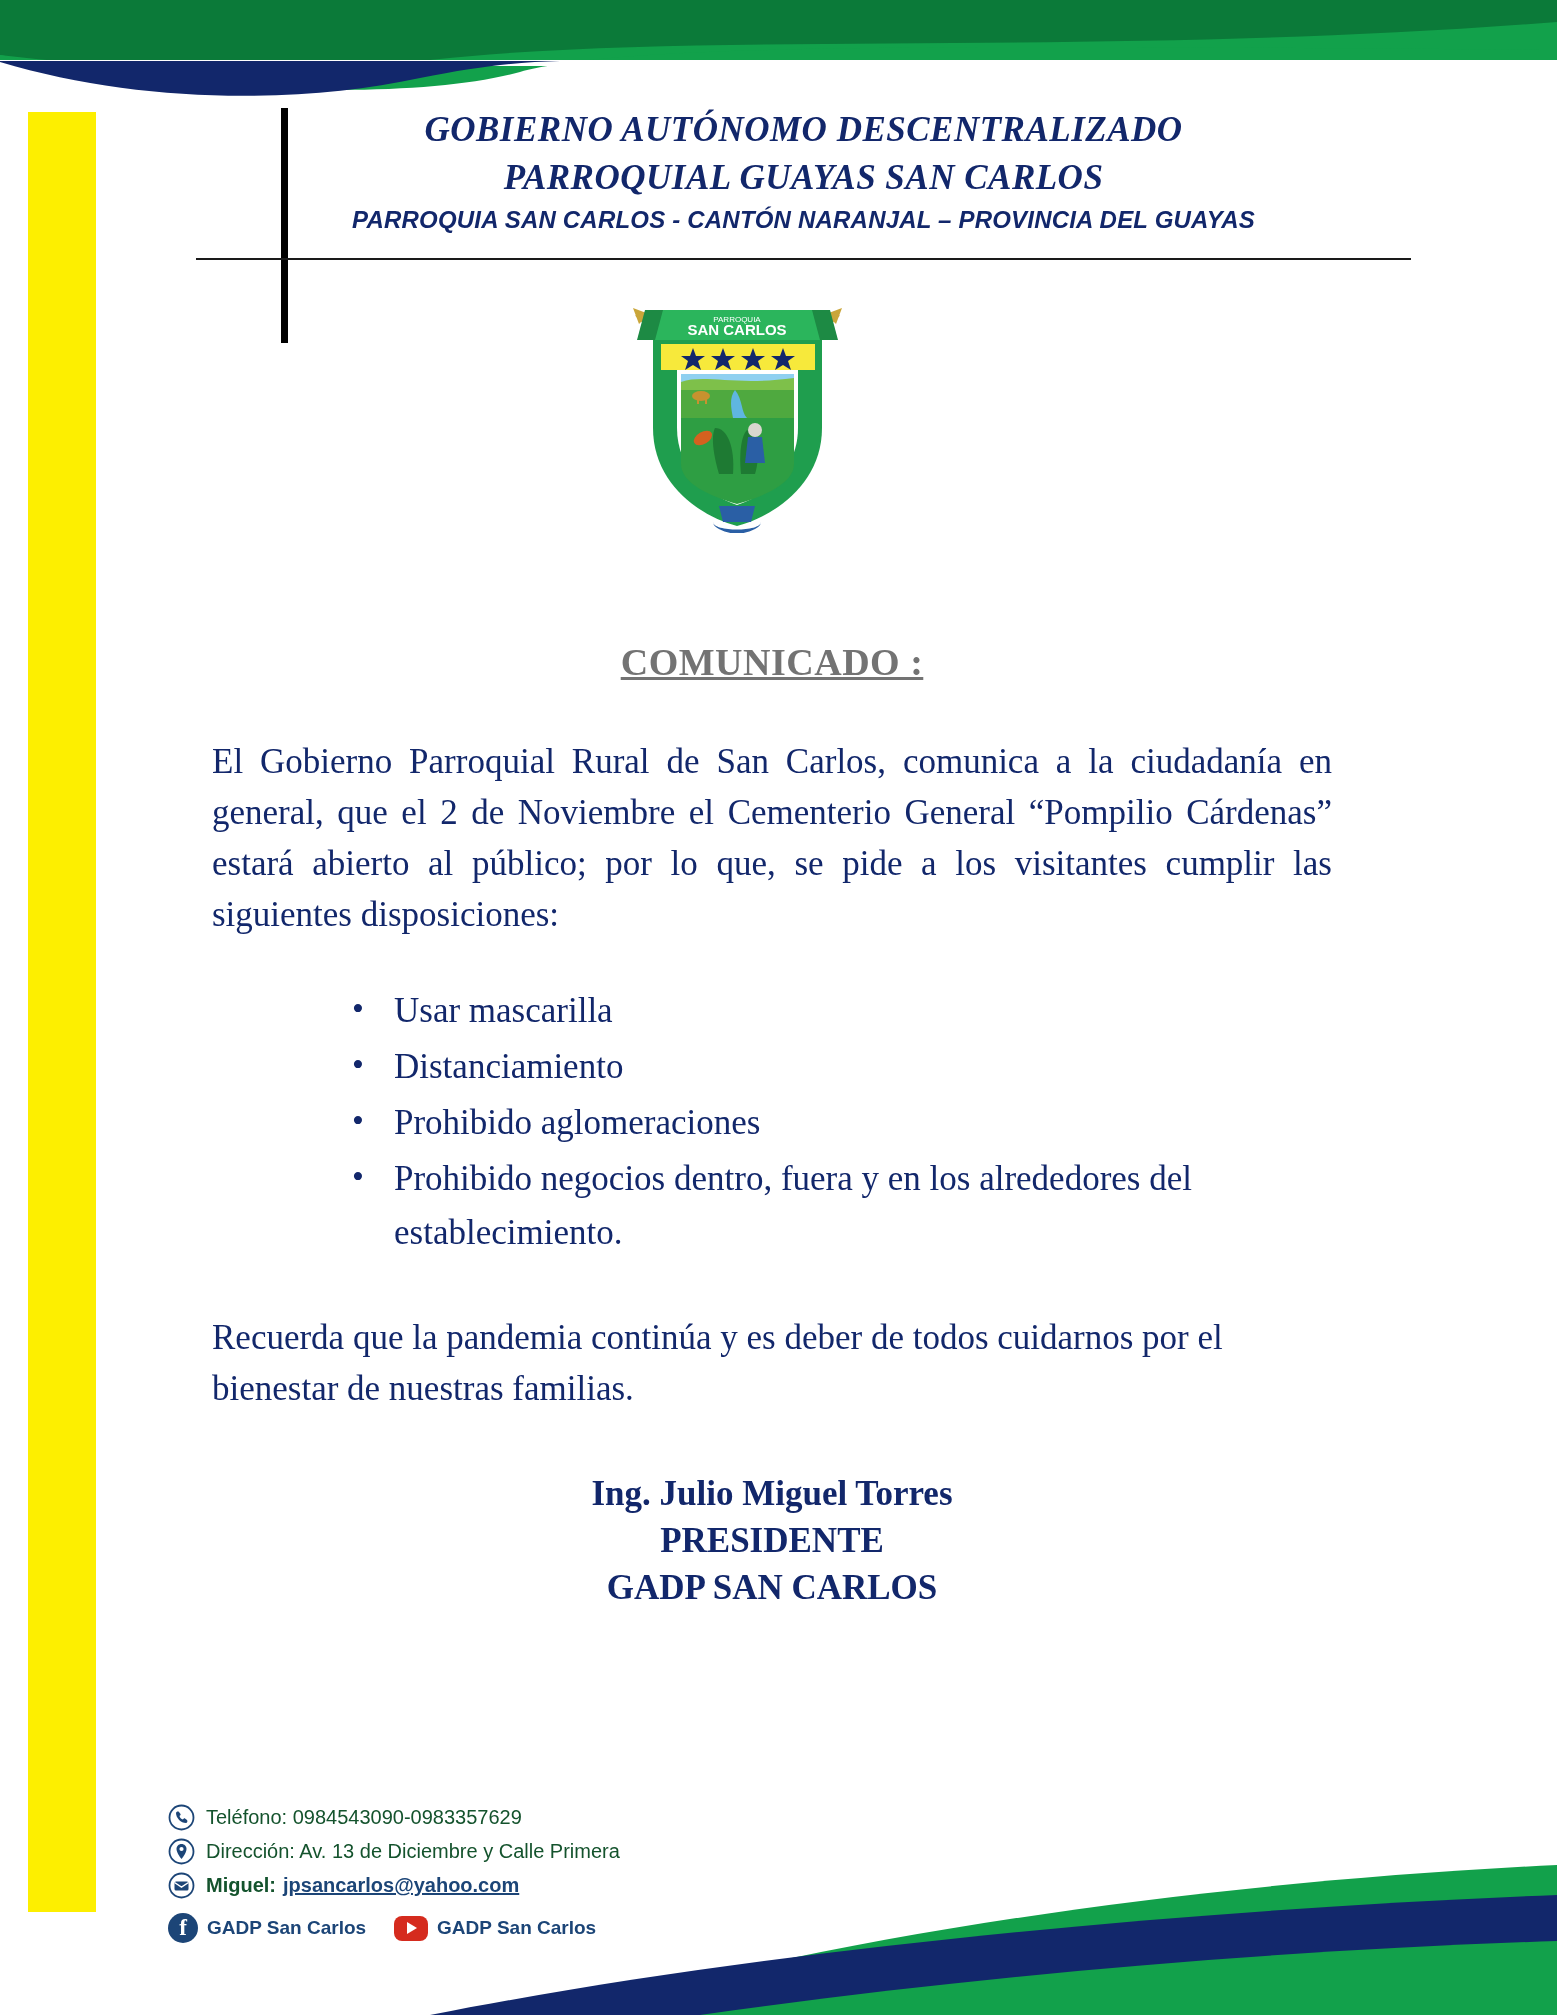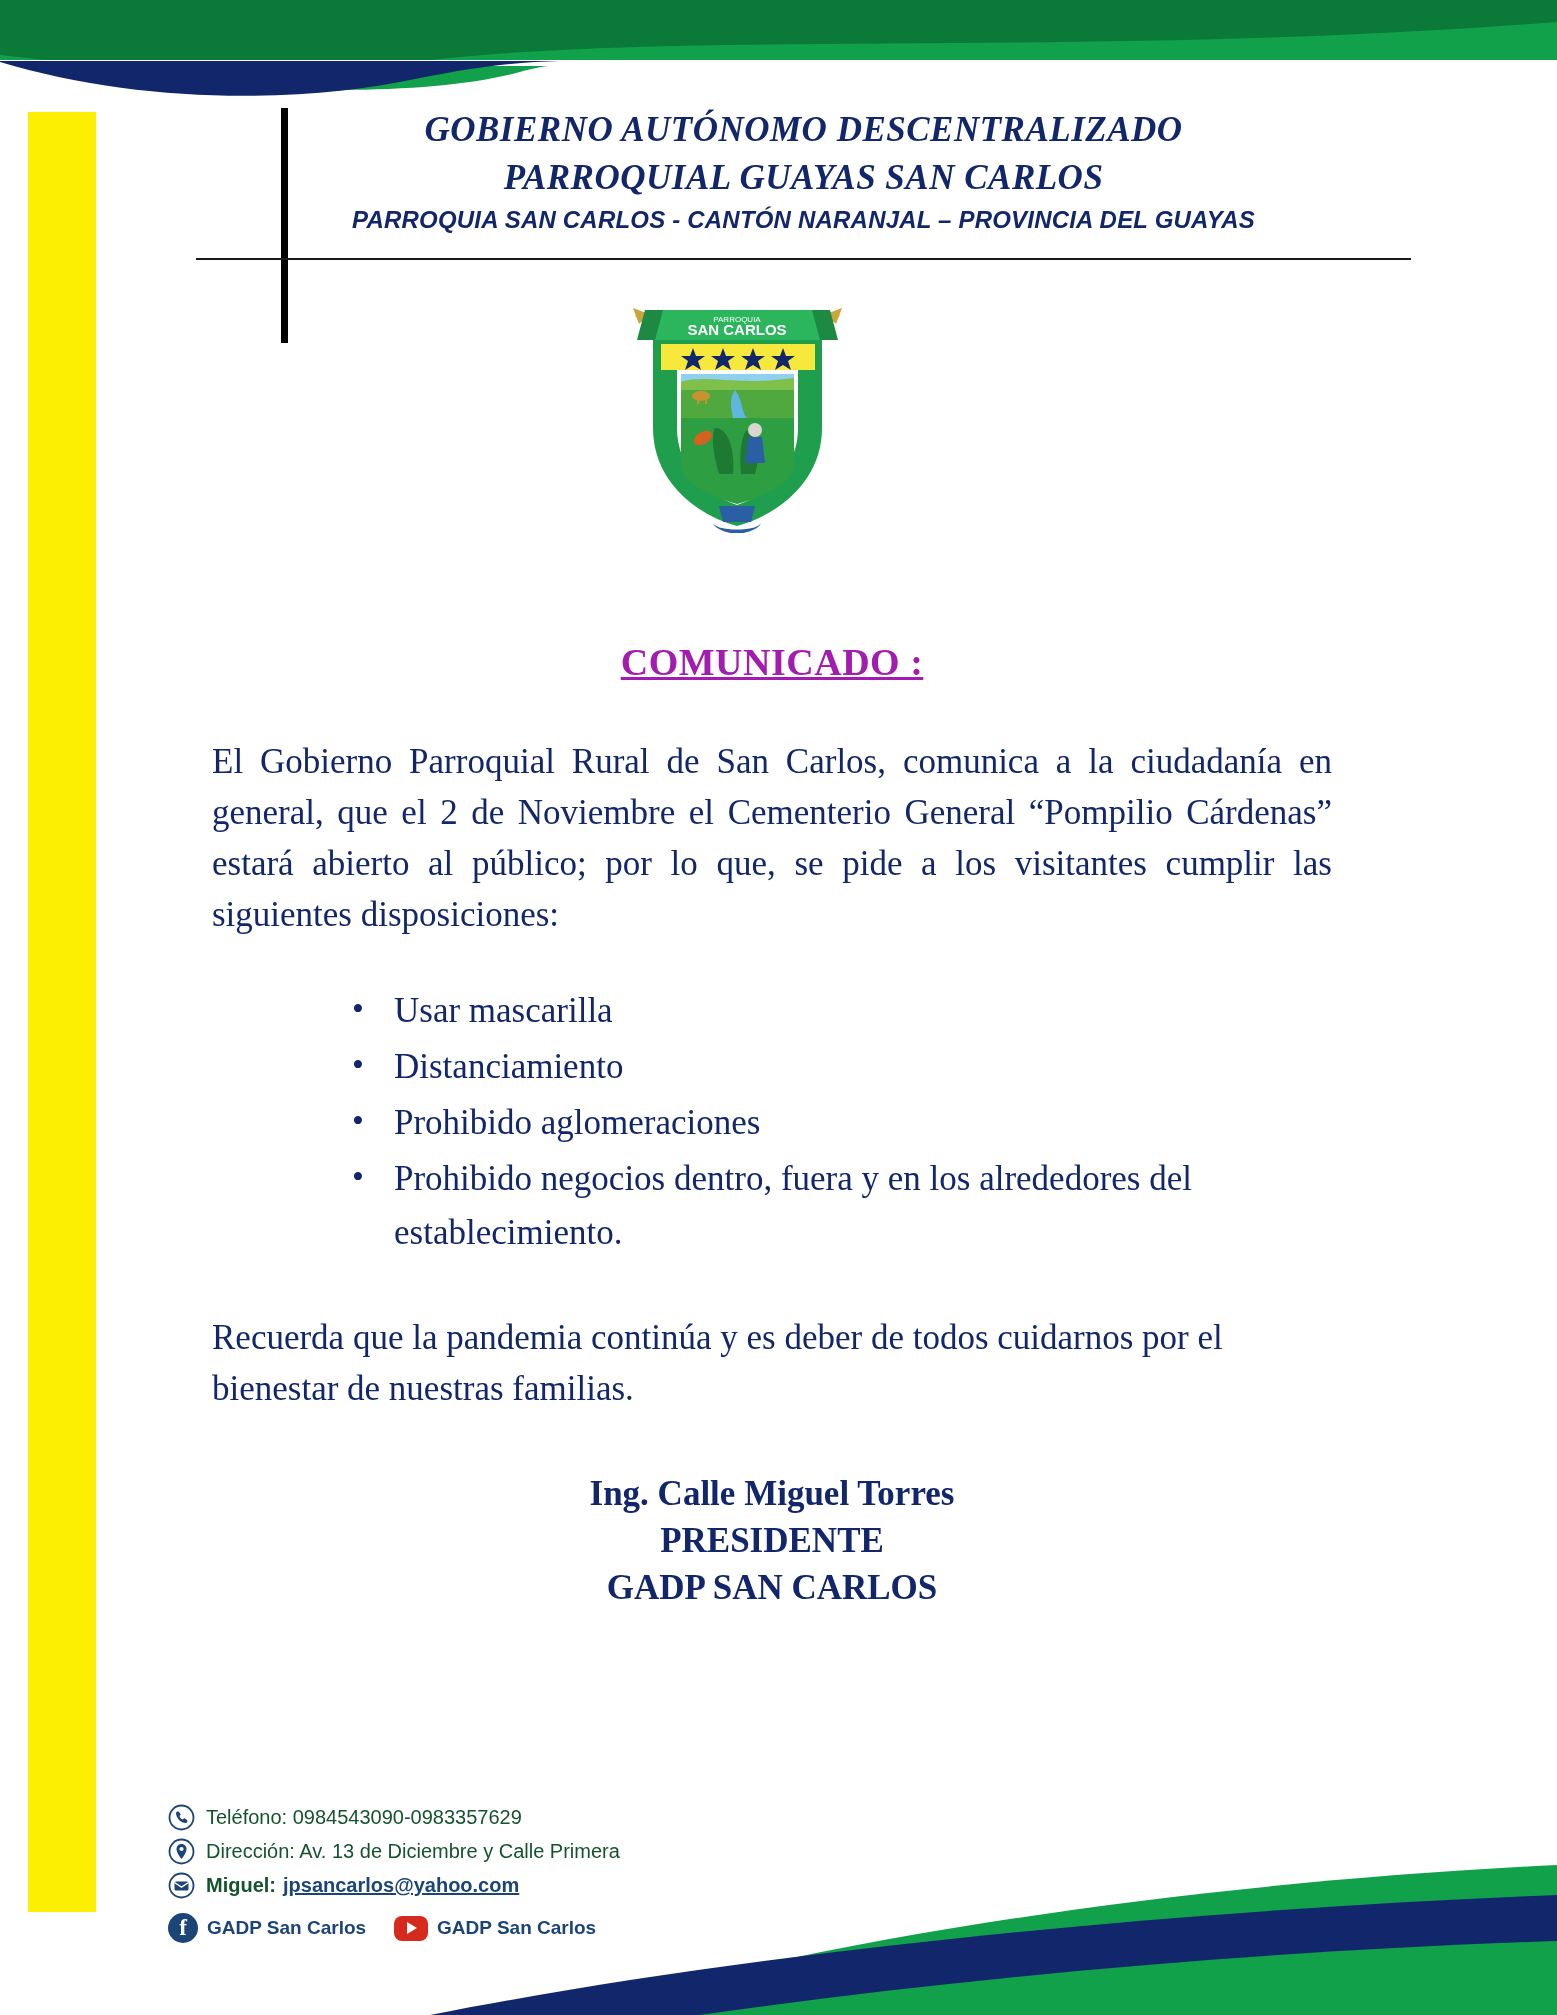--- a/index.html
+++ b/index.html
@@ -111,21 +111,21 @@
   .doc-body {
     position: absolute;
     left: 212px;
     top: 640px;
     width: 1120px;
   }
   .comunicado-title {
     text-align: center;
     font-size: 38px;
     font-weight: bold;
-    color: #a21caf;
+    color: #737373;
     text-decoration: underline;
     margin-bottom: 52px;
     letter-spacing: 0.5px;
   }
   .para {
     font-size: 35px;
     line-height: 51px;
     color: #12276b;
     text-align: justify;
     text-justify: inter-word;
@@ -325,21 +325,21 @@
   <div class="comunicado-title">COMUNICADO :</div>
   <p class="para">El Gobierno Parroquial Rural de San Carlos, comunica a la ciudadanía en general, que el 2 de Noviembre el Cementerio General “Pompilio Cárdenas” estará abierto al público; por lo que, se pide a los visitantes cumplir las siguientes disposiciones:</p>
   <ul class="bullets">
     <li>Usar mascarilla</li>
     <li>Distanciamiento</li>
     <li>Prohibido aglomeraciones</li>
     <li>Prohibido negocios dentro, fuera y en los alrededores del establecimiento.</li>
   </ul>
   <p class="para2">Recuerda que la pandemia continúa y es deber de todos cuidarnos por el bienestar de nuestras familias.</p>
   <div class="signature">
-    <div>Ing. Calle Miguel Torres</div>
+    <div>Ing. Julio Miguel Torres</div>
     <div>PRESIDENTE</div>
     <div>GADP SAN CARLOS</div>
   </div>
 </div>
 
 <div class="footer-wave">
   <svg width="1557" height="270" viewBox="0 0 1557 270" xmlns="http://www.w3.org/2000/svg">
     <path d="M560,270 C800,200 1150,140 1557,120 L1557,270 Z" fill="#12a14b"></path>
     <path d="M430,270 C760,205 1180,165 1557,150 L1557,270 Z" fill="#12276b"></path>
     <path d="M700,270 C980,230 1280,205 1557,196 L1557,270 Z" fill="#12a14b"></path>

